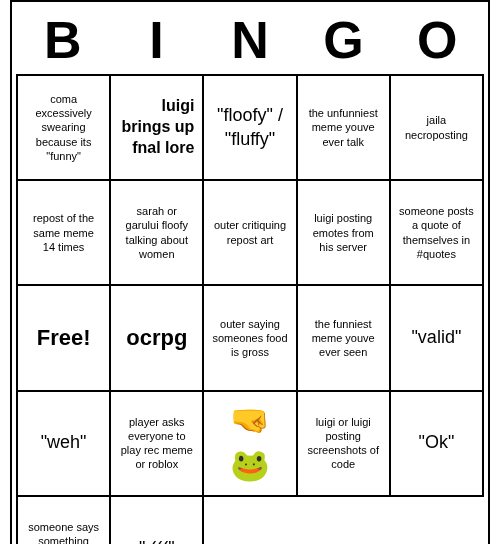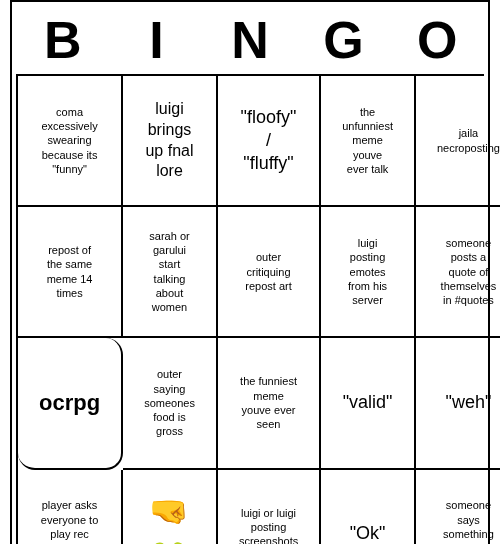--- a/index.html
+++ b/index.html
@@ -49,47 +49,47 @@
     }
 
     .bingo-cell {
       border-right: 2px solid #000;
       border-bottom: 2px solid #000;
       min-height: 84px;
       display: flex;
       align-items: center;
       justify-content: center;
       text-align: center;
-      padding: 21px;
+      padding: 8px;
       font-size: 11px;
       line-height: 1.3;
       color: #000;
       position: relative;
     }
 
     .bingo-cell.free {
       font-size: 22px;
       font-weight: bold;
     }
 
     .bingo-cell.large-text {
       font-size: 20px;
       font-weight: normal;
-      border-radius: 17px;
     }
 
     .bingo-cell.emoji-cell {
       flex-direction: column;
       font-size: 28px;
       gap: 4px;
     }
 
     .luigi-cell {
       font-size: 16px;
-      font-weight: normal;
+      font-weight: bold;
+      text-align: right;
     }
 
     .quoted-text {
       font-size: 18px;
     }
   </style>
 </head>
 <body>
 
 <div class="bingo-card">
@@ -115,31 +115,34 @@
       <span>the unfunniest meme youve ever talk</span>
     </div>
     <div class="bingo-cell">
       <span>jaila necroposting</span>
     </div>
 
     <div class="bingo-cell">
       <span>repost of the same meme 14 times</span>
     </div>
     <div class="bingo-cell">
-      <span>sarah or garului start talking about women</span>
+      <span>sarah or garului floofy talking about women</span>
     </div>
     <div class="bingo-cell">
       <span>outer critiquing repost art</span>
     </div>
 
     <div class="bingo-cell">
       <span>luigi posting emotes from his server</span>
     </div>
     <div class="bingo-cell">
       <span>someone posts a quote of themselves in #quotes</span>
+    </div>
+    <div class="bingo-cell free">
+      <span>Free!</span>
     </div>
     <div class="bingo-cell large-text">
       <span style="font-size:22px; font-weight:bold;">ocrpg</span>
     </div>
     <div class="bingo-cell">
       <span>outer saying someones food is gross</span>
     </div>
 
     <div class="bingo-cell">
       <span>the funniest meme youve ever seen</span>

